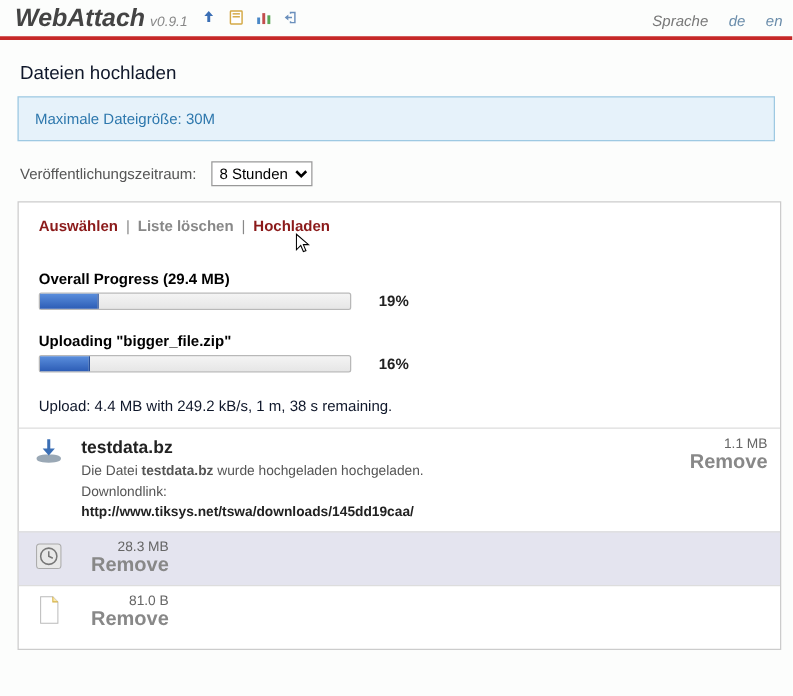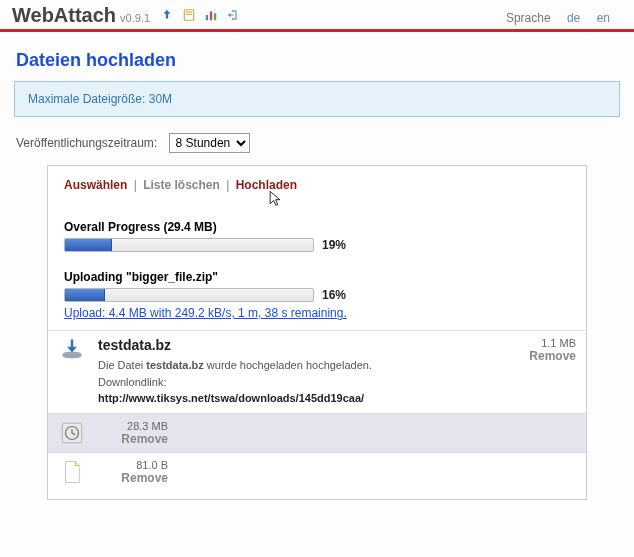--- a/index.html
+++ b/index.html
@@ -7,89 +7,90 @@
     margin: 0;
     font-family: Arial, Helvetica, sans-serif;
     font-size: 13px;
     background: #fcfdfc;
     color: #333;
     width: 634px;
   }
   .topbar {
     display: flex;
     align-items: baseline;
-    padding: 4px 24px 2px 12px;
+    padding: 4px 8px 2px 12px;
     border-bottom: 3px solid #c62828;
+    font-style: italic;
   }
   .app-title { font-size: 20px; font-weight: bold; color: #444; }
   .app-version { font-size: 11px; color: #888; margin-left: 4px; }
   .top-icons { display: inline-flex; gap: 8px; margin-left: 10px; align-items: center; }
   .top-icons svg { width: 14px; height: 14px; display:block; }
   .lang-box { margin-left: auto; font-size: 12px; color: #777; }
   .lang-box a { color: #6a8caa; text-decoration: none; margin-left: 13px; }
   .content { padding: 10px 14px 18px 14px; }
-  .page-title { font-size: 18px; font-weight: bold; color: #1d4ed8; margin: 8px 0 10px 2px; }
+  .page-title { font-size: 15px; font-weight: normal; color: #0f172a; margin: 8px 0 10px 2px; }
   .info-box {
     border: 1px solid #9ec9e2;
     background: #e6f2fa;
     color: #2e78ad;
     padding: 10px 13px;
     font-size: 12px;
     margin-bottom: 16px;
   }
   .pub-row { font-size: 12px; color: #555; margin: 6px 0 12px 2px; }
   .pub-row select {
     font-size: 12px; margin-left: 8px; border: 1px solid #999;
     background: #fff; padding: 1px 2px;
   }
   .upload-panel {
     border: 1px solid #ccc;
     margin: 0 auto;
-    width: 540px;
+    width: 611px;
     background: #fff;
     padding: 12px 0 8px 0;
   }
   .action-row { font-size: 12px; font-weight: bold; padding: 0 16px 6px 16px; position: relative; }
   .action-link { color: #8b1a1a; text-decoration: none; }
   .action-link.disabled { color: #888; }
   .sep { color: #888; font-weight: normal; padding: 0 3px; }
   .cursor { position: absolute; left: 220px; top: 12px; pointer-events: none; }
   .cursor svg { width: 14px; height: 18px; }
   .progress-block { padding: 4px 16px 10px 16px; font-size: 12px; }
   .progress-label { font-weight: bold; color: #000000; margin: 18px 0 4px 0; }
-  .prog-row { display: flex; align-items: center; gap: 8px; }
+  .prog-row { display: flex; align-items: center; gap: 22px; }
   .prog-bar {
     width: 250px; height: 14px;
     border: 1px solid #b8b8b8;
     background: linear-gradient(#f4f4f4,#e6e6e6);
     position: relative;
     border-radius: 2px;
   }
   .prog-fill {
     position: absolute; left:0; top:0; bottom:0;
     background: linear-gradient(#5a8edc,#2d5db6);
     border-right: 1px solid #274f99;
   }
   .prog-pct { font-weight: bold; color: #222; }
-  .upload-detail { color: #1d4ed8; font-size: 12px; margin-top: 4px; text-decoration: underline; }
+  .upload-detail { color: #0f172a; font-size: 12px; margin-top: 20px; }
   .file-row {
     border-top: 1px solid #ddd;
     display: flex;
     align-items: flex-start;
     padding: 6px 10px 6px 10px;
     gap: 12px;
     position: relative;
   }
   .file-row.active { background: #e4e4ef; }
   .file-icon { width: 28px; flex: 0 0 28px; display:flex; justify-content:center; }
   .file-icon svg { width: 26px; height: 26px; }
   .file-main { flex: 1; }
   .file-name { font-weight: bold; font-size: 14px; color: #222; }
   .file-meta { text-align: right; font-size: 11px; color: #666; min-width: 70px; }
-  .file-meta .remove { color: #888; font-weight: bold; font-size: 12px; cursor: pointer; }
+  .file-meta .remove { color: #888; font-weight: bold; font-size: 16px; cursor: pointer; }
   .file-success { font-size: 11px; color: #555; margin-top: 4px; line-height: 1.5; }
   .file-success .fn { font-weight: bold; }
   .file-success .dl-link { font-weight: bold; color: #222; }
 </style>
 </head>
 <body>
 
 <div class="topbar">
   <span class="app-title">WebAttach</span>
   <span class="app-version">v0.9.1</span>

